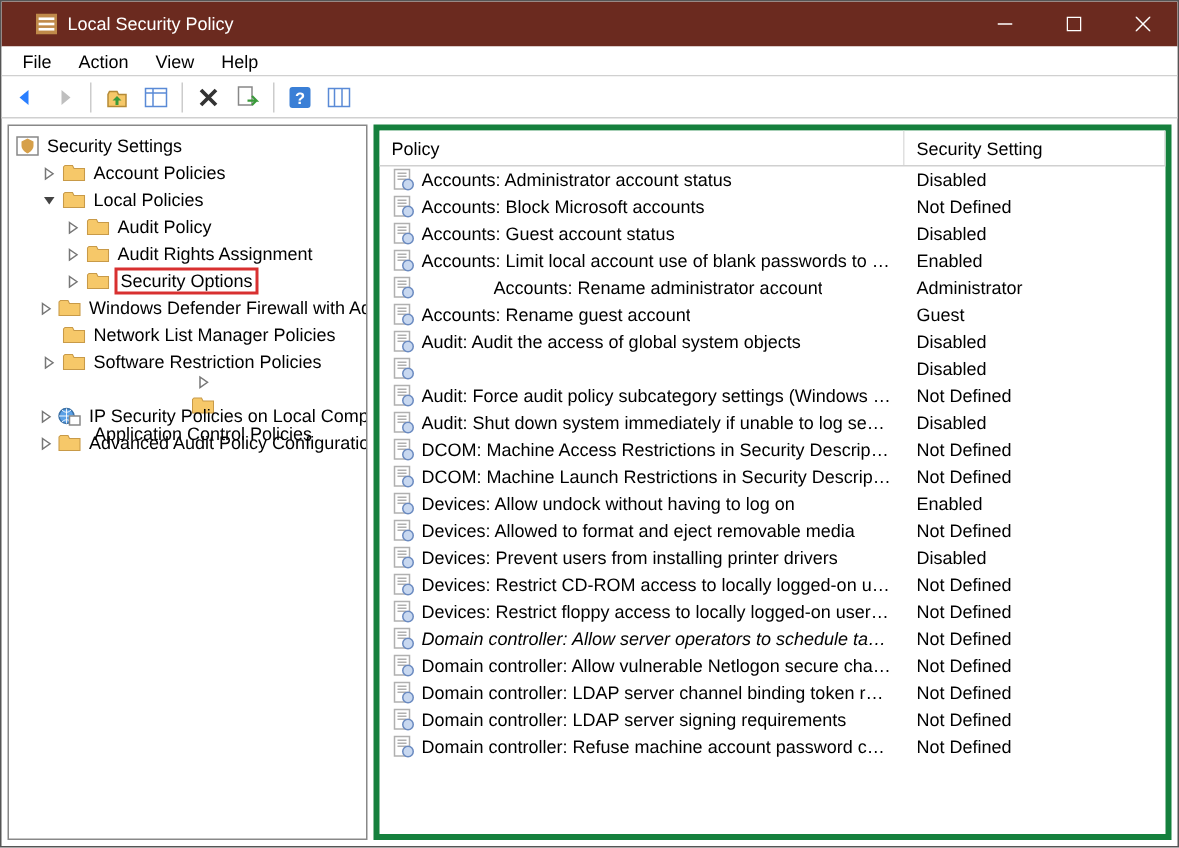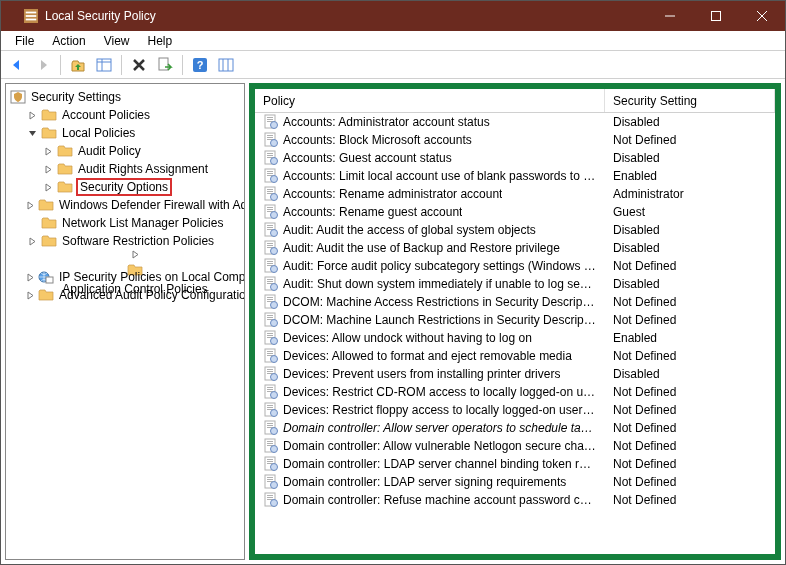--- a/index.html
+++ b/index.html
@@ -98,21 +98,21 @@
   .tree-row .label { padding: 1px 2px; }
   .tree-row.selected .label {
     border: 2px solid #d83030;
     padding: 0 2px;
   }
   .sec-icon {
     width:16px;height:16px;flex-shrink:0;
   }
   .list-pane {
     flex: 1;
-    border: 6px solid #15803d;
+    border: 4px solid #15803d;
     overflow: auto;
     position: relative;
   }
   .list-header {
     display: flex;
     position: sticky; top: 0;
     background: #fff;
     border-bottom: 1px solid #d0d0d0;
     height: 24px;
   }
@@ -425,21 +425,21 @@
         </div>
         <div class="list-row">
           <div class="cell cell-policy">
             <span class="policy-icon"><svg width="16" height="16" viewBox="0 0 16 16">
                 <rect x="2" y="1" width="10" height="13" fill="#fff" stroke="#b0b0b0"></rect>
                 <rect x="4" y="3" width="6" height="1" fill="#b0b0b0"></rect>
                 <rect x="4" y="5" width="6" height="1" fill="#b0b0b0"></rect>
                 <rect x="4" y="7" width="6" height="1" fill="#b0b0b0"></rect>
                 <circle cx="11" cy="11" r="3.5" fill="#c8d8f0" stroke="#6a8ac0"></circle>
               </svg></span>
-            <span style="overflow: hidden; text-overflow: ellipsis;">Accounts: Rename administrator account</span>
+            <span style="overflow: hidden; text-overflow: ellipsis; margin-left: 48px;">Accounts: Rename administrator account</span>
           </div>
           <div class="cell cell-setting">Administrator</div>
         </div>
         <div class="list-row">
           <div class="cell cell-policy">
             <span class="policy-icon"><svg width="16" height="16" viewBox="0 0 16 16">
                 <rect x="2" y="1" width="10" height="13" fill="#fff" stroke="#b0b0b0"></rect>
                 <rect x="4" y="3" width="6" height="1" fill="#b0b0b0"></rect>
                 <rect x="4" y="5" width="6" height="1" fill="#b0b0b0"></rect>
                 <rect x="4" y="7" width="6" height="1" fill="#b0b0b0"></rect>
@@ -464,21 +464,20 @@
         </div>
         <div class="list-row">
           <div class="cell cell-policy">
             <span class="policy-icon"><svg width="16" height="16" viewBox="0 0 16 16">
                 <rect x="2" y="1" width="10" height="13" fill="#fff" stroke="#b0b0b0"></rect>
                 <rect x="4" y="3" width="6" height="1" fill="#b0b0b0"></rect>
                 <rect x="4" y="5" width="6" height="1" fill="#b0b0b0"></rect>
                 <rect x="4" y="7" width="6" height="1" fill="#b0b0b0"></rect>
                 <circle cx="11" cy="11" r="3.5" fill="#c8d8f0" stroke="#6a8ac0"></circle>
               </svg></span>
-            <span style="overflow: hidden; text-overflow: ellipsis;">Audit: Audit the use of Backup and Restore privilege</span>
           </div>
           <div class="cell cell-setting">Disabled</div>
         </div>
         <div class="list-row">
           <div class="cell cell-policy">
             <span class="policy-icon"><svg width="16" height="16" viewBox="0 0 16 16">
                 <rect x="2" y="1" width="10" height="13" fill="#fff" stroke="#b0b0b0"></rect>
                 <rect x="4" y="3" width="6" height="1" fill="#b0b0b0"></rect>
                 <rect x="4" y="5" width="6" height="1" fill="#b0b0b0"></rect>
                 <rect x="4" y="7" width="6" height="1" fill="#b0b0b0"></rect>

